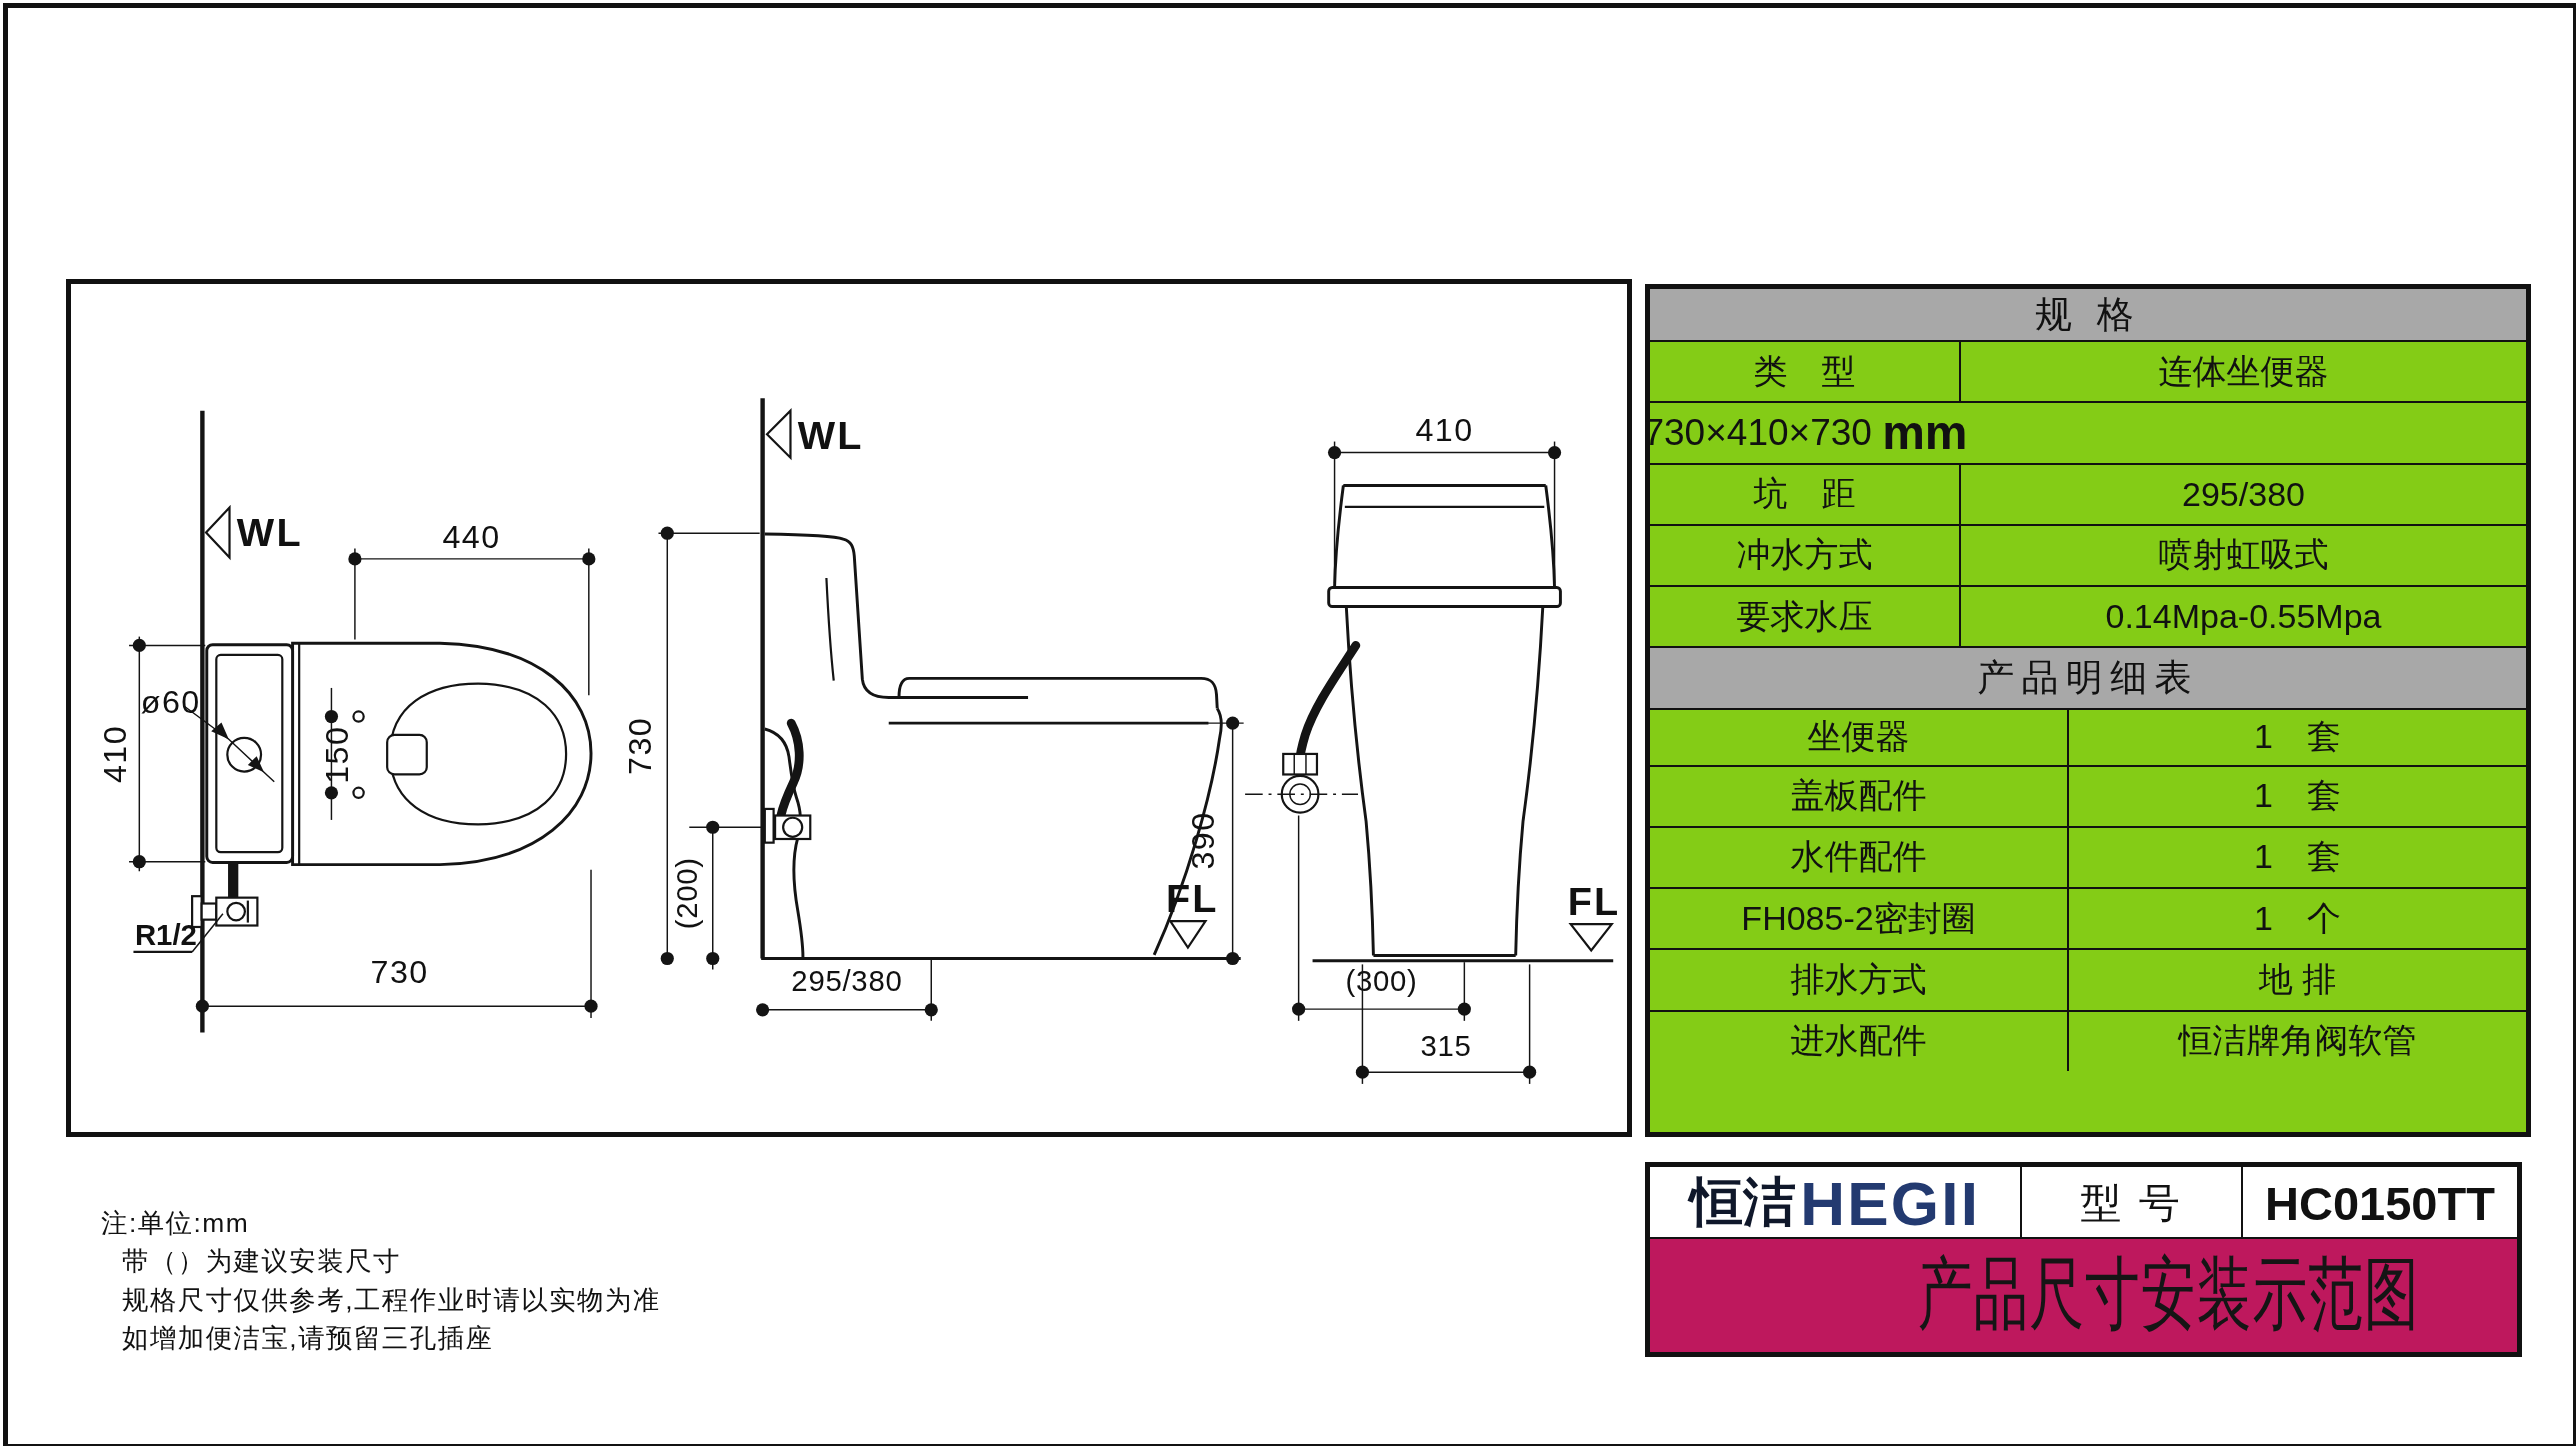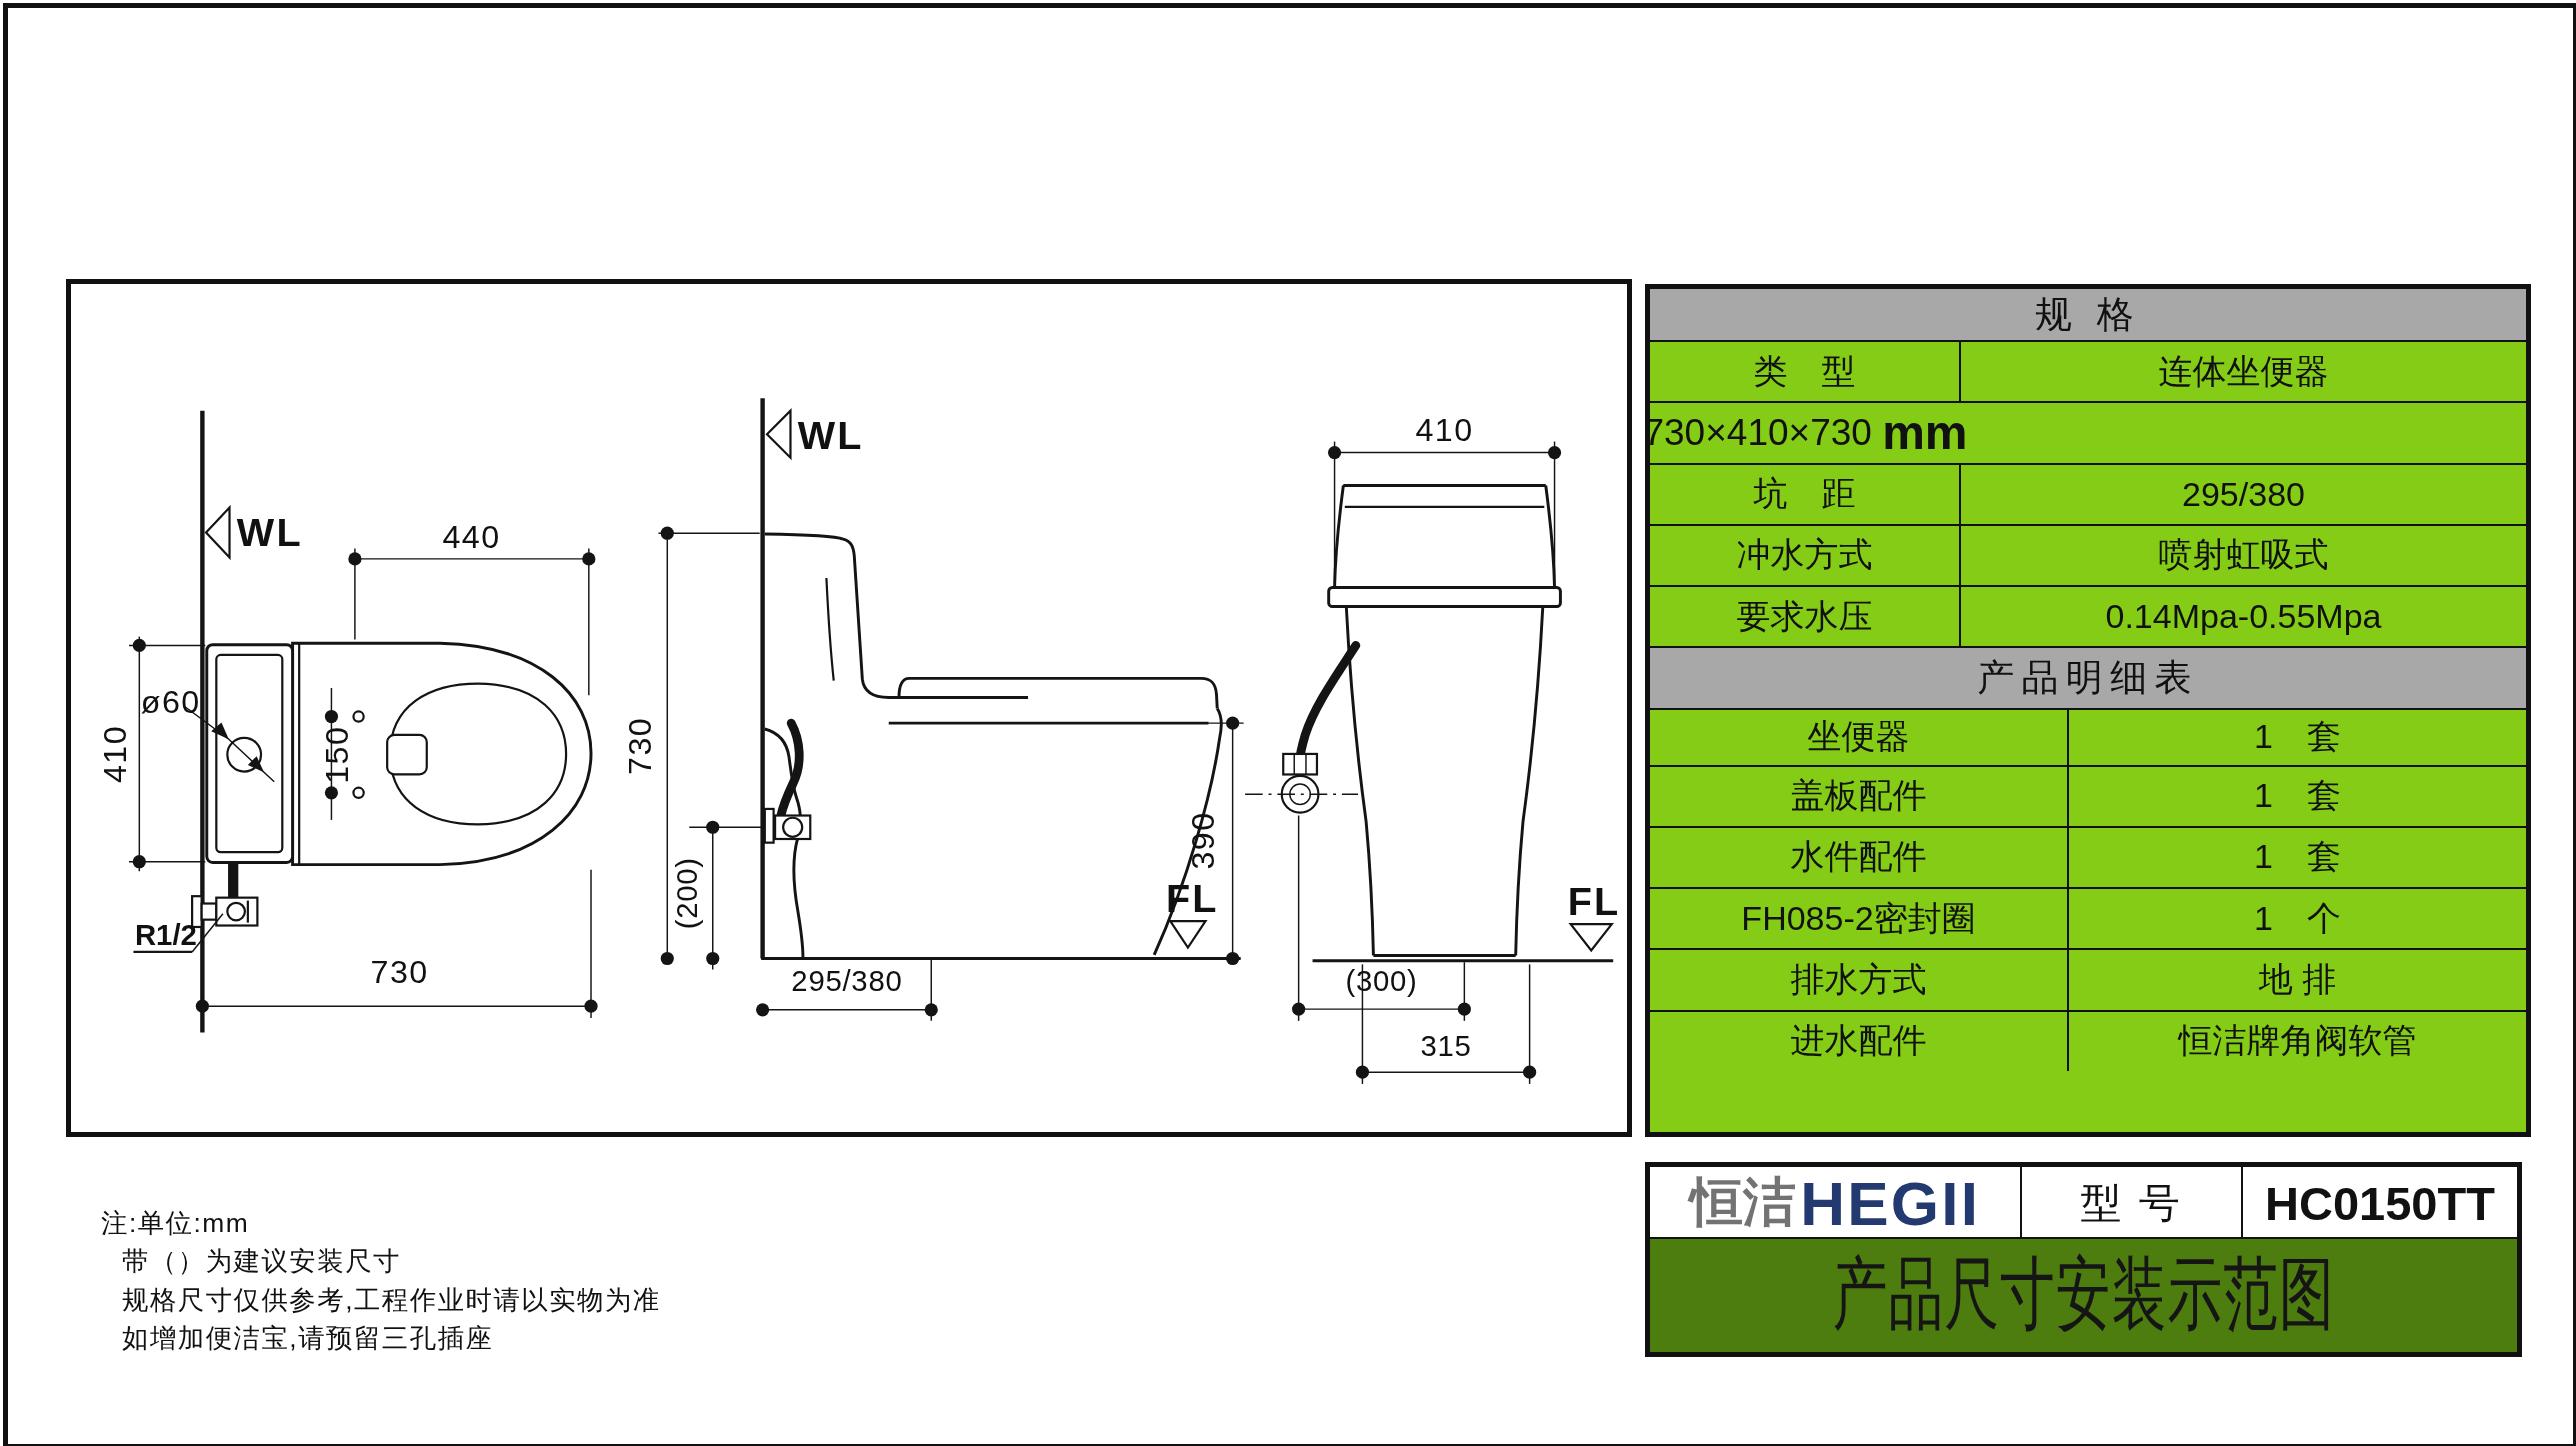--- a/index.html
+++ b/index.html
@@ -35,25 +35,25 @@
   .cell.label{border-right:2.2px solid #111;}
   .cell.value{font-size:34px;}
   .num{font-size:37px;}
   .unit{font-size:48px;font-weight:700;margin-left:10.3px;}
   
   .tblock{left:1645px;top:1162px;width:867px;height:185px;border:5.9px solid #111;background:#fff;
           display:grid;grid-template-rows:70px 1fr;}
   .tblock-top{display:grid;grid-template-columns:372px 221px 1fr;}
   .tb-cell{display:flex;align-items:center;justify-content:center;}
   .tb-cell.bordered{border-right:2.2px solid #111;}
-  .logo-cn{font-size:53px;font-weight:700;color:#737373;letter-spacing:0px;}
+  .logo-cn{font-size:53px;font-weight:700;color:#0f172a;letter-spacing:0px;}
   .logo-en{font-size:62px;font-weight:700;color:#233a70;letter-spacing:2.2px;margin-left:4.4px;}
   .model-label{font-size:41px;letter-spacing:2.9px;}
   .model-no{font-size:47px;font-weight:700;letter-spacing:0px;}
-  .tblock-bottom{background:#4d7c0f;border-top:2.2px solid #111;display:flex;align-items:center;justify-content:center;overflow:hidden;}
+  .tblock-bottom{background:#be185d;border-top:2.2px solid #111;display:flex;align-items:center;justify-content:flex-end;overflow:hidden;}
   .doc-title{font-size:76px;letter-spacing:1.5px;white-space:nowrap;transform:scale(0.72,1.05);color:#151515;}
   
   .note{font-size:26.4px;color:#111;letter-spacing:1.5px;white-space:nowrap;}
 </style>
 </head>
 <body>
 
 <div class="abs frame"></div>
 
 <div class="abs panel-drawing"></div>

